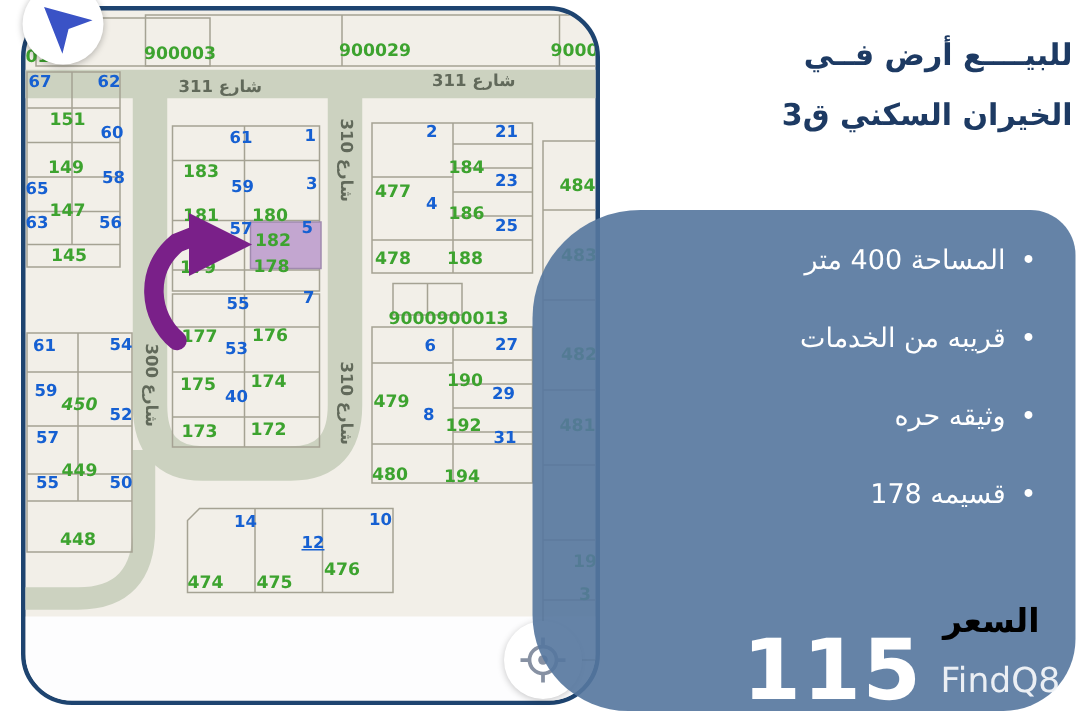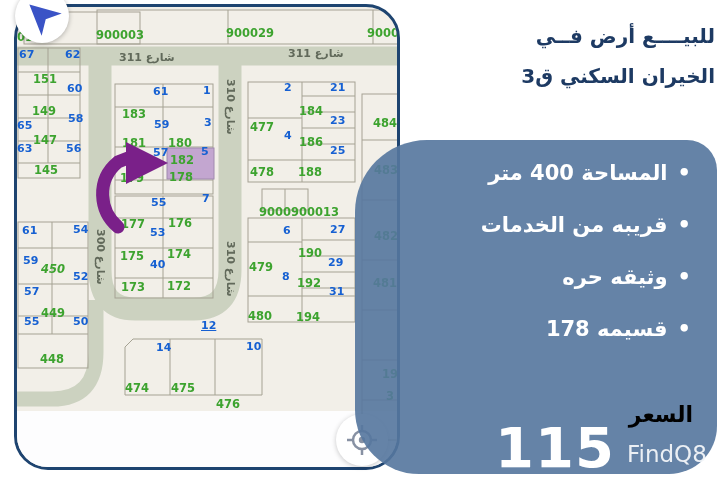--- a/index.html
+++ b/index.html
@@ -23,21 +23,21 @@
        background:#fff;box-shadow:0 1px 5px rgba(0,0,0,.28);z-index:6;}
   .gps{position:absolute;left:336px;top:414px;width:52px;height:52px;border-radius:50%;
        background:#fff;box-shadow:0 1px 5px rgba(0,0,0,.22);z-index:4;}
 
   
   .title{position:absolute;right:5px;top:16px;width:310px;text-align:right;direction:rtl;
        color:#1d3a63;font-weight:bold;font-size:20px;line-height:40px;z-index:2;}
   .panel{position:absolute;left:355px;top:140px;width:362px;height:334px;
        background:rgba(86,119,158,0.91);border-radius:72px 30px 48px 64px;z-index:5;}
   .panel ul{margin:0;padding:20px 26px 0 0;list-style:none;direction:rtl;}
-  .panel li{color:#fff;font-weight:bold;font-size:21px;line-height:27px;margin-bottom:25px;
+  .panel li{color:#fff;font-weight:normal;font-size:18px;line-height:27px;margin-bottom:25px;
        white-space:nowrap;}
   .panel li::before{content:"\2022";margin-left:10px;}
   .price-label{position:absolute;right:24px;top:262px;color:#000000;font-weight:bold;
        font-size:22px;direction:rtl;}
   .price-value{position:absolute;left:140px;top:280px;color:#fff;font-weight:bold;
        font-size:56px;line-height:56px;letter-spacing:1px;}
   .watermark{position:absolute;left:627px;top:441px;font-size:23px;color:rgba(245,247,250,.93);
        z-index:7;}
 </style>
 </head>
@@ -145,25 +145,25 @@
         <span class="plot-label b" style="left: 313px; top: 217px;">27</span>
         <span class="plot-label g" style="left: 281px; top: 240px;">190</span>
         <span class="plot-label b" style="left: 311px; top: 250px;">29</span>
         <span class="plot-label g" style="left: 232px; top: 254px;">479</span>
         <span class="plot-label b" style="left: 265px; top: 264px;">8</span>
         <span class="plot-label g" style="left: 280px; top: 270px;">192</span>
         <span class="plot-label b" style="left: 312px; top: 279px;">31</span>
         <span class="plot-label g" style="left: 231px; top: 303px;">480</span>
         <span class="plot-label g" style="left: 279px; top: 304px;">194</span>
         <span class="plot-label b" style="left: 139px; top: 335px;">14</span>
-        <span class="plot-label b" style="left: 184px; top: 313px; text-decoration: underline;">12</span>
+        <span class="plot-label b" style="left: 184px; top: 349px; text-decoration: underline;">12</span>
         <span class="plot-label b" style="left: 229px; top: 334px;">10</span>
         <span class="plot-label g" style="left: 108px; top: 375px;">474</span>
         <span class="plot-label g" style="left: 154px; top: 375px;">475</span>
-        <span class="plot-label g" style="left: 199px; top: 391px;">476</span>
+        <span class="plot-label g" style="left: 199px; top: 366px;">476</span>
         <span class="plot-label g" style="left: 356px; top: 110px;">484</span>
         <span class="plot-label g" style="left: 357px; top: 157px;">483</span>
         <span class="plot-label g" style="left: 357px; top: 223px;">482</span>
         <span class="plot-label g" style="left: 356px; top: 270px;">481</span>
         <span class="plot-label g" style="left: 365px; top: 361px;">196</span>
         <span class="plot-label g" style="left: 369px; top: 383px;">3</span>
         <span class="street-label" style="left: 102px; top: 44px;">شارع 311</span>
         <span class="street-label" style="left: 271px; top: 40px;">شارع 311</span>
         <span class="street-label vert" style="left: 220px; top: 72px;">شارع 310</span>
         <span class="street-label vert" style="left: 220px; top: 234px;">شارع 310</span>

